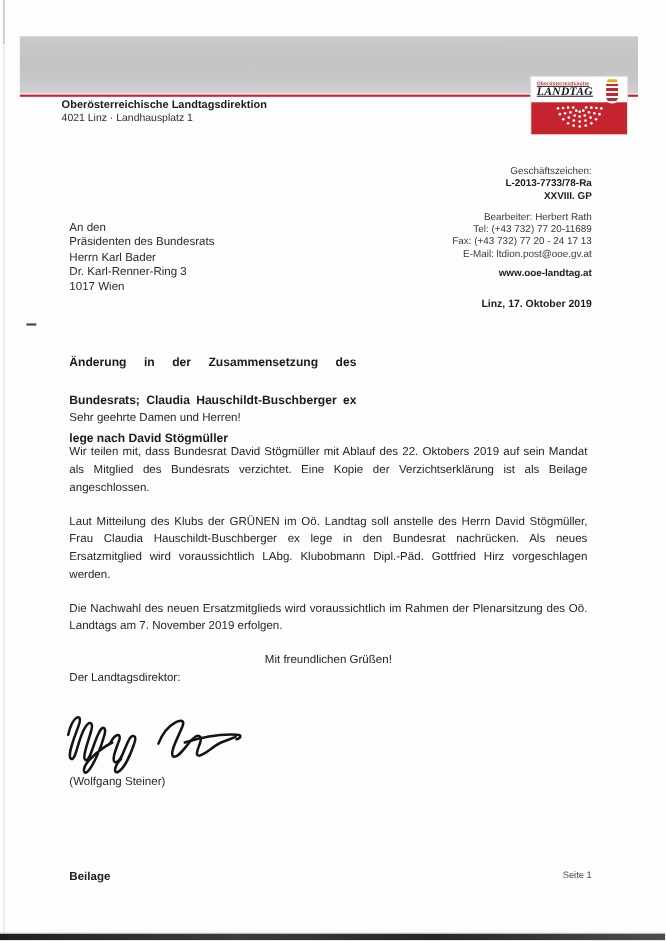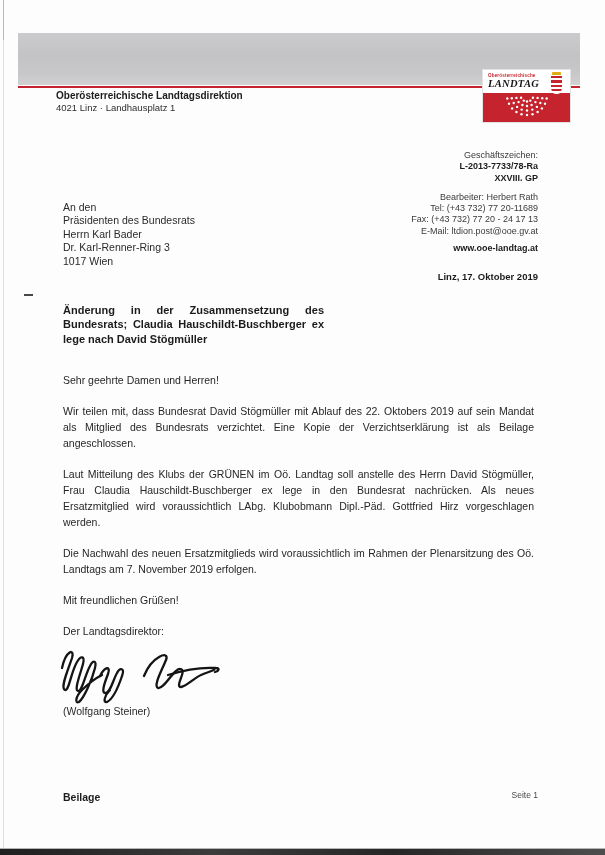--- a/index.html
+++ b/index.html
@@ -13,21 +13,21 @@
   }
   .scan-edge-left{position:absolute;left:3px;top:0;bottom:0;width:1px;background:#dedede;}
   .scan-edge-top{position:absolute;left:3px;top:0;width:1px;height:40px;background:#b9b9b9;}
 
   
   .banner{position:absolute;left:18px;top:33px;width:562px;height:52px;
     background:linear-gradient(180deg,#cbcbcd 0%,#c3c3c5 45%,#c8c8ca 80%,#d2d2d3 100%);}
   .redline{position:absolute;left:18px;top:86px;width:562px;height:2px;background:#c5232d;}
   .logo{position:absolute;left:483px;top:70px;width:87px;height:52px;background:#ffffff;
     box-shadow:0 0 0 1px #e3e3e3;}
-  .logo-top{position:relative;height:23px;padding:3px 0 0 5px;box-sizing:border-box;}
+  .logo-top{position:relative;height:23px;padding:3px 0 0 5px;box-sizing:border-box;text-decoration:underline;}
   .logo-region{font-size:4.5px;font-weight:bold;color:#c5232d;letter-spacing:.2px;line-height:5px;}
   .logo-wordmark{font-family:"Liberation Serif",serif;font-style:italic;font-weight:bold;
     font-size:10.5px;color:#161616;letter-spacing:.3px;line-height:12px;}
   .crest{position:absolute;right:7px;top:2px;width:13px;height:24px;z-index:3;}
   .crest-crown{width:9px;height:3px;margin:0 auto;background:#dfae12;border-radius:1px 1px 0 0;}
   .crest-shield{width:11px;height:17px;margin:0 auto;border:1px solid #fff;
     border-radius:0 0 6px 6px;
     background:repeating-linear-gradient(180deg,#c5232d 0 2.2px,#ffffff 2.2px 4.4px);}
   .logo-bottom{height:29px;background:#c5232d;}
   .logo-bottom svg{display:block;}
@@ -44,28 +44,28 @@
   .dateline{font-weight:bold;color:#1b1b1b;font-size:9.5px;}
 
   
   .recipient{position:absolute;left:63px;top:201px;font-size:10.5px;line-height:13.4px;color:#2a2a2a;}
 
   .fold-mark{position:absolute;left:24px;top:294px;width:9px;height:2px;background:#474747;}
 
   
   .subject{position:absolute;left:63px;top:303px;width:261px;font-size:11px;font-weight:bold;
     color:#1b1b1b;line-height:14.3px;}
-  .subject-line{text-align:justify;text-align-last:justify;}
+  .subject-line{text-align:justify;text-align-last:justify;margin-top:20px;}
   .subject-line:last-child{text-align-last:left;}
 
   
   .body{position:absolute;left:63px;top:372px;width:471px;font-size:10.5px;line-height:16px;color:#262626;}
   .body p{margin:0 0 15px 0;text-align:justify;}
   .greeting{margin-bottom:15px;}
-  .closing{margin-bottom:15px;}
+  .closing{text-align:center;}
 
   .signature{position:absolute;left:56px;top:642px;width:185px;height:64px;}
   .signer-name{position:absolute;left:63px;top:705px;font-size:10.5px;color:#2a2a2a;}
   .enclosure{position:absolute;left:63px;top:791px;font-size:10.5px;font-weight:bold;color:#1d1d1d;}
 
   .page-number{position:absolute;right:67px;top:790px;font-size:8.5px;color:#4a4a4a;}
   .bottom-bar{position:absolute;left:0;right:0;bottom:0;height:6px;border-top:1px solid #b5b5b5;
     background:linear-gradient(90deg,#1f1f1f 0%,#3c3c3c 35%,#262626 65%,#4d4d4d 100%);}
 </style>
 </head>

